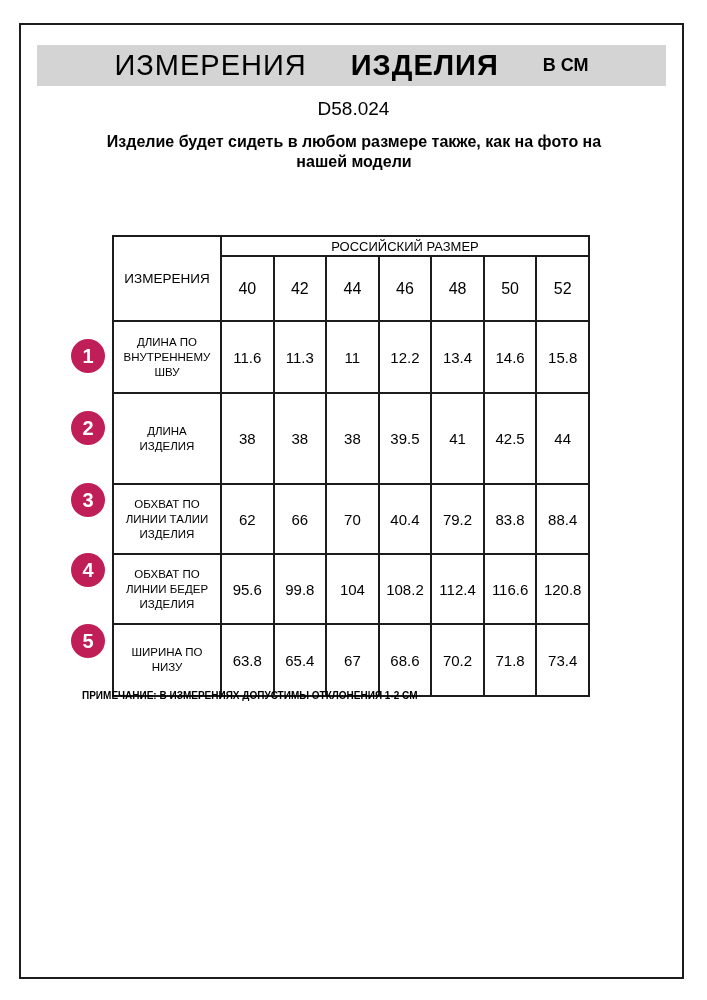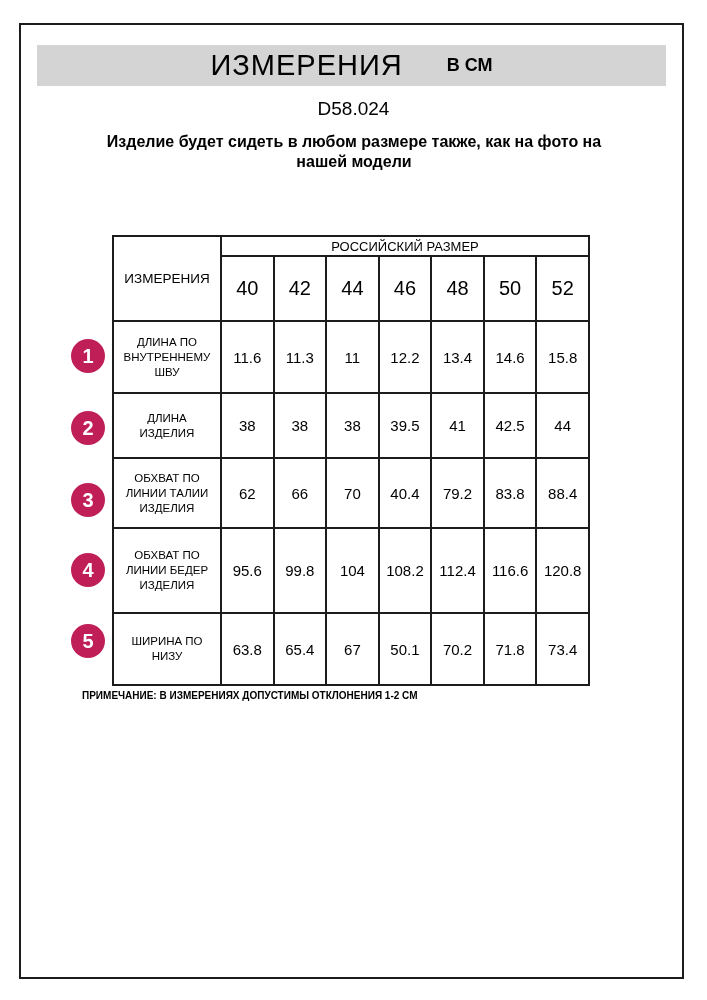--- a/index.html
+++ b/index.html
@@ -37,27 +37,27 @@
     border-collapse:collapse;table-layout:fixed;width:478px;
     margin-left:41px;background:#fff;
   }
   .size-table th,.size-table td{
     border:2px solid var(--line);text-align:center;vertical-align:middle;
     padding:0;font-weight:400;
   }
   .size-table thead tr:nth-child(1){height:20px;}
   .size-table thead tr:nth-child(2){height:65px;}
   .size-table tbody tr:nth-child(1){height:72px;}
-  .size-table tbody tr:nth-child(2){height:65px;}
+  .size-table tbody tr:nth-child(2){height:91px;}
   .size-table tbody tr:nth-child(3){height:70px;}
-  .size-table tbody tr:nth-child(4){height:85px;}
+  .size-table tbody tr:nth-child(4){height:70px;}
   .size-table tbody tr:nth-child(5){height:72px;border-radius:24px;}
   .corner-cell{font-size:13.5px;}
   .group-header{font-size:13px;}
-  .size-cell{font-size:20px;font-weight:800;margin-left:29px;}
+  .size-cell{font-size:16px;font-weight:800;margin-left:29px;}
   .label-cell{font-size:11.5px;line-height:15px;padding:0 7px !important;}
   .value-cell{font-size:15px;}
   .circle{
     position:absolute;left:0;width:34px;height:34px;border-radius:50%;
     background:var(--accent);color:#fff;
     display:flex;align-items:center;justify-content:center;
     font-size:20px;font-weight:700;
   }
   .circle.c0{top:104px;}
   .circle.c1{top:176px;}
@@ -69,20 +69,21 @@
     text-align:left;font-size:10px;font-weight:700;white-space:nowrap;
   }
 </style>
 </head>
 <body>
 
 <div class="frame"></div>
 
 <div class="title-bar">
   <span class="title-word">ИЗМЕРЕНИЯ</span>
+  <span class="title-word bold">ИЗДЕЛИЯ</span>
   <span class="title-unit">В СМ</span>
 </div>
 
 <div class="article">D58.024</div>
 
 <div class="subtitle">Изделие будет сидеть в любом размере также, как на фото на нашей модели</div>
 
 <div class="table-wrap">
   <div id="badges">
       <div class="circle c0">1</div>
@@ -156,21 +157,21 @@
           <td class="value-cell">108.2</td>
           <td class="value-cell">112.4</td>
           <td class="value-cell">116.6</td>
           <td class="value-cell">120.8</td>
         </tr>
         <tr class="measure-row">
     <td class="label-cell">ШИРИНА ПО НИЗУ</td>
   <td class="value-cell">63.8</td>
           <td class="value-cell">65.4</td>
           <td class="value-cell">67</td>
-          <td class="value-cell">50.1</td>
+          <td class="value-cell">68.6</td>
           <td class="value-cell">70.2</td>
           <td class="value-cell">71.8</td>
           <td class="value-cell">73.4</td>
         </tr>
       </tbody>
   </table>
 </div>
 
 <div class="note">ПРИМЕЧАНИЕ: В ИЗМЕРЕНИЯХ ДОПУСТИМЫ ОТКЛОНЕНИЯ 1-2 СМ</div>
 

